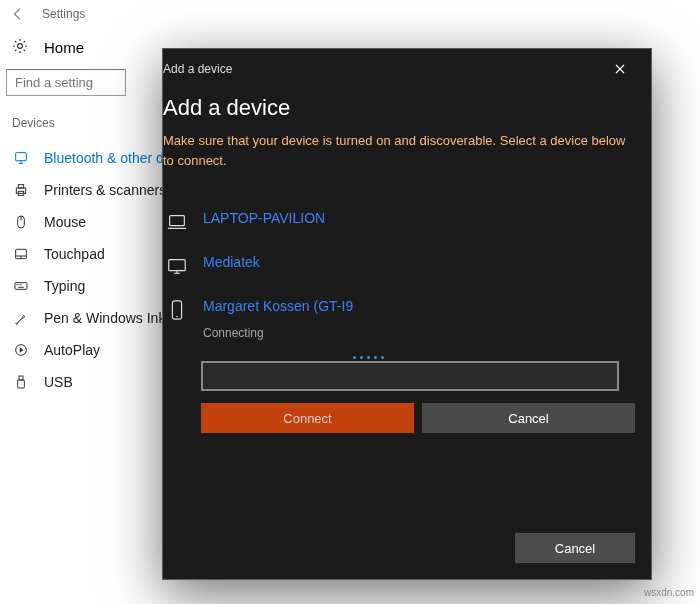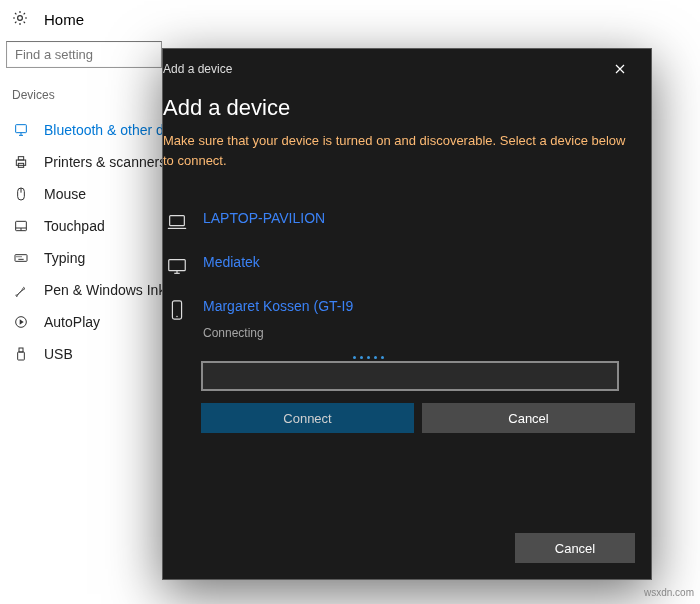--- a/index.html
+++ b/index.html
@@ -5,51 +5,59 @@
     * { box-sizing: border-box; margin: 0; padding: 0; font-family: "Segoe UI", Arial, sans-serif; }
     body { width: 700px; height: 604px; background: #fff; position: relative; overflow: hidden; }
 
     
     .settings { position: absolute; inset: 0; background: #fff; }
     .top-bar { height: 28px; display: flex; align-items: center; padding: 0 8px; gap: 14px; color: #666; font-size: 12px; }
     .back { width: 20px; height: 20px; display:flex; align-items:center; justify-content:center; color:#888;}
     .home-row { display:flex; align-items:center; gap:14px; padding:10px 12px 12px; font-size:15px; }
     .home-row .icon { width:18px; }
     .search-wrap { padding: 0 6px 14px 6px; }
-    .search { width: 156px; border:1px solid #999; border-top:1px solid #777; padding:5px 8px; font-size:13px; color:#555; background:#fff; outline:none; box-shadow: inset 0 0 0 1px rgba(0,0,0,0.02);}
+    .search { width: 120px; border:1px solid #999; border-top:1px solid #777; padding:5px 8px; font-size:13px; color:#555; background:#fff; outline:none; box-shadow: inset 0 0 0 1px rgba(0,0,0,0.02);}
     .devices-heading { padding: 6px 12px 12px; color:#666; font-size:12px; }
     .sidebar-item { display:flex; align-items:center; gap:14px; padding:8px 12px; font-size:14px; color:#222; cursor:default;}
     .sidebar-item.active { color:#0078d7; }
     .sidebar-item .icon { width:18px; display:flex; justify-content:center; color:inherit; }
 
     
     .dialog { position:absolute; top:48px; left:162px; width:490px; height:532px; background:#1b1b1b; color:#fff; border:1px solid #5a5a5a; box-shadow:0 14px 50px rgba(0,0,0,0.55); display:flex; flex-direction:column; padding:8px 16px 16px 0; }
     .dlg-top { display:flex; justify-content:space-between; align-items:center; font-size:12px; color:#ddd; margin-bottom:14px; }
     .dlg-close { width:30px; height:24px; display:flex; align-items:center; justify-content:center; color:#fff; font-size:12px; cursor:default;}
     .dlg-h1 { font-size:22px; font-weight:400; margin-bottom:10px; }
     .dlg-sub { font-size:13px; color:#fdba74; line-height:1.5; margin-bottom:30px; }
     .dev-row { display:flex; align-items:flex-start; gap:14px; padding:10px 2px; }
     .dev-icon { width:24px; height:24px; flex:0 0 24px; display:flex;align-items:center;justify-content:center; }
     .dev-title { font-size:14px; color:#3b82f6; }
     .dev-sub { font-size:12px; color:#a5a5a5; margin-top:12px;}
     .enter-pin { font-size:13px; color:#a5a5a5; margin:6px 0 8px 38px; }
     .dots { display:flex; gap:4px; margin-left:190px; margin-top:6px; margin-bottom:2px; }
     .dots i { width:3px; height:3px; background:#3a96dd; border-radius:50%; display:block;}
     .pin-input { margin-left:38px; width:418px; height:30px; background:#2a2a2a; border:2px solid #8a8a8a; color:#fff; padding:0 8px; outline:none; }
     .action-row { display:flex; gap:8px; margin-left:38px; margin-top:12px; }
-    .btn { flex:1; height:30px; background:#0c4a6e; color:#d0d0d0; border:none; font-size:13px; cursor:default;}
+    .btn { flex:1; height:30px; background:#c2410c; color:#d0d0d0; border:none; font-size:13px; cursor:default;}
     .btn.primary { color:#fff; background:#4a4a4a;}
     .footer { margin-top:auto; display:flex; justify-content:flex-end; }
     .footer .btn { flex:0 0 120px; background:#4d4d4d; color:#fff;}
     .watermark { position:absolute; right:6px; bottom:6px; font-size:10px; color:#888; }
   </style>
 </head>
 <body>
 
 <div class="settings">
+  <div class="top-bar">
+    <div class="back">
+      <svg width="14" height="14" viewBox="0 0 16 16">
+          <path d="M10 2 4 8l6 6" stroke="#888" stroke-width="1.5" fill="none"></path>
+        </svg>
+    </div>
+    <span>Settings</span>
+  </div>
 
   <div class="home-row">
     <span class="icon">
       <svg width="16" height="16" viewBox="0 0 16 16">
           <circle cx="8" cy="8" r="2.4" fill="none" stroke="#333" stroke-width="1.2"></circle>
           <path d="M8 1v2M8 13v2M1 8h2M13 8h2M3 3l1.4 1.4M11.6 11.6 13 13M13 3l-1.4 1.4M4.4 11.6 3 13" stroke="#333" stroke-width="1.2"></path>
         </svg>
     </span>
     <span>Home</span>
   </div>

